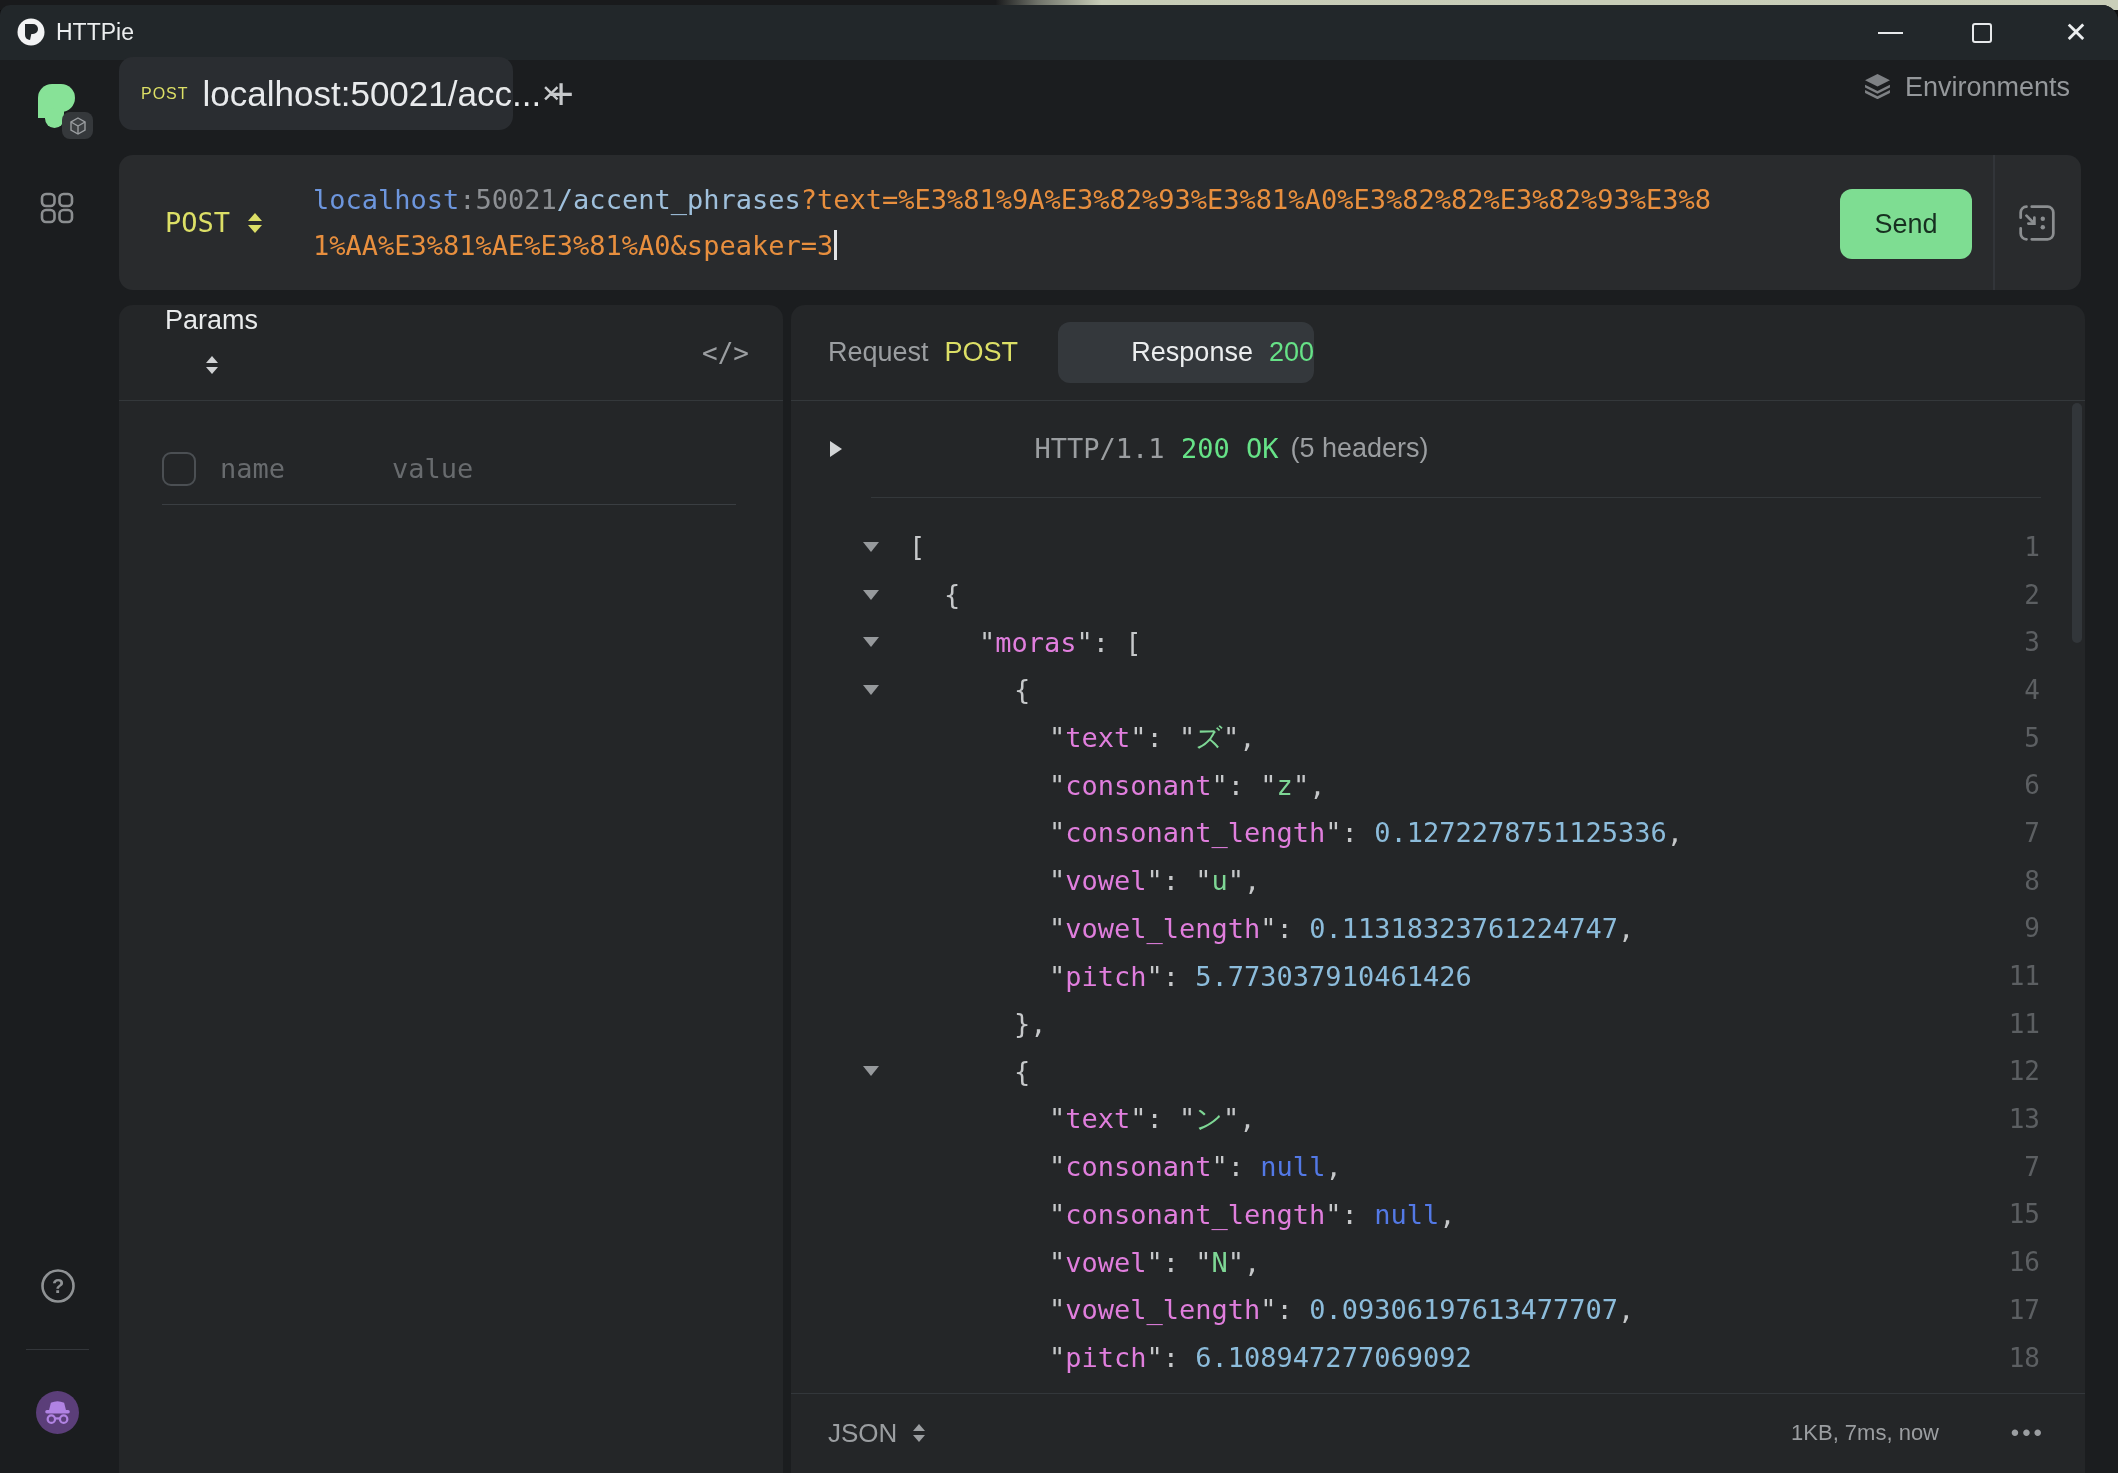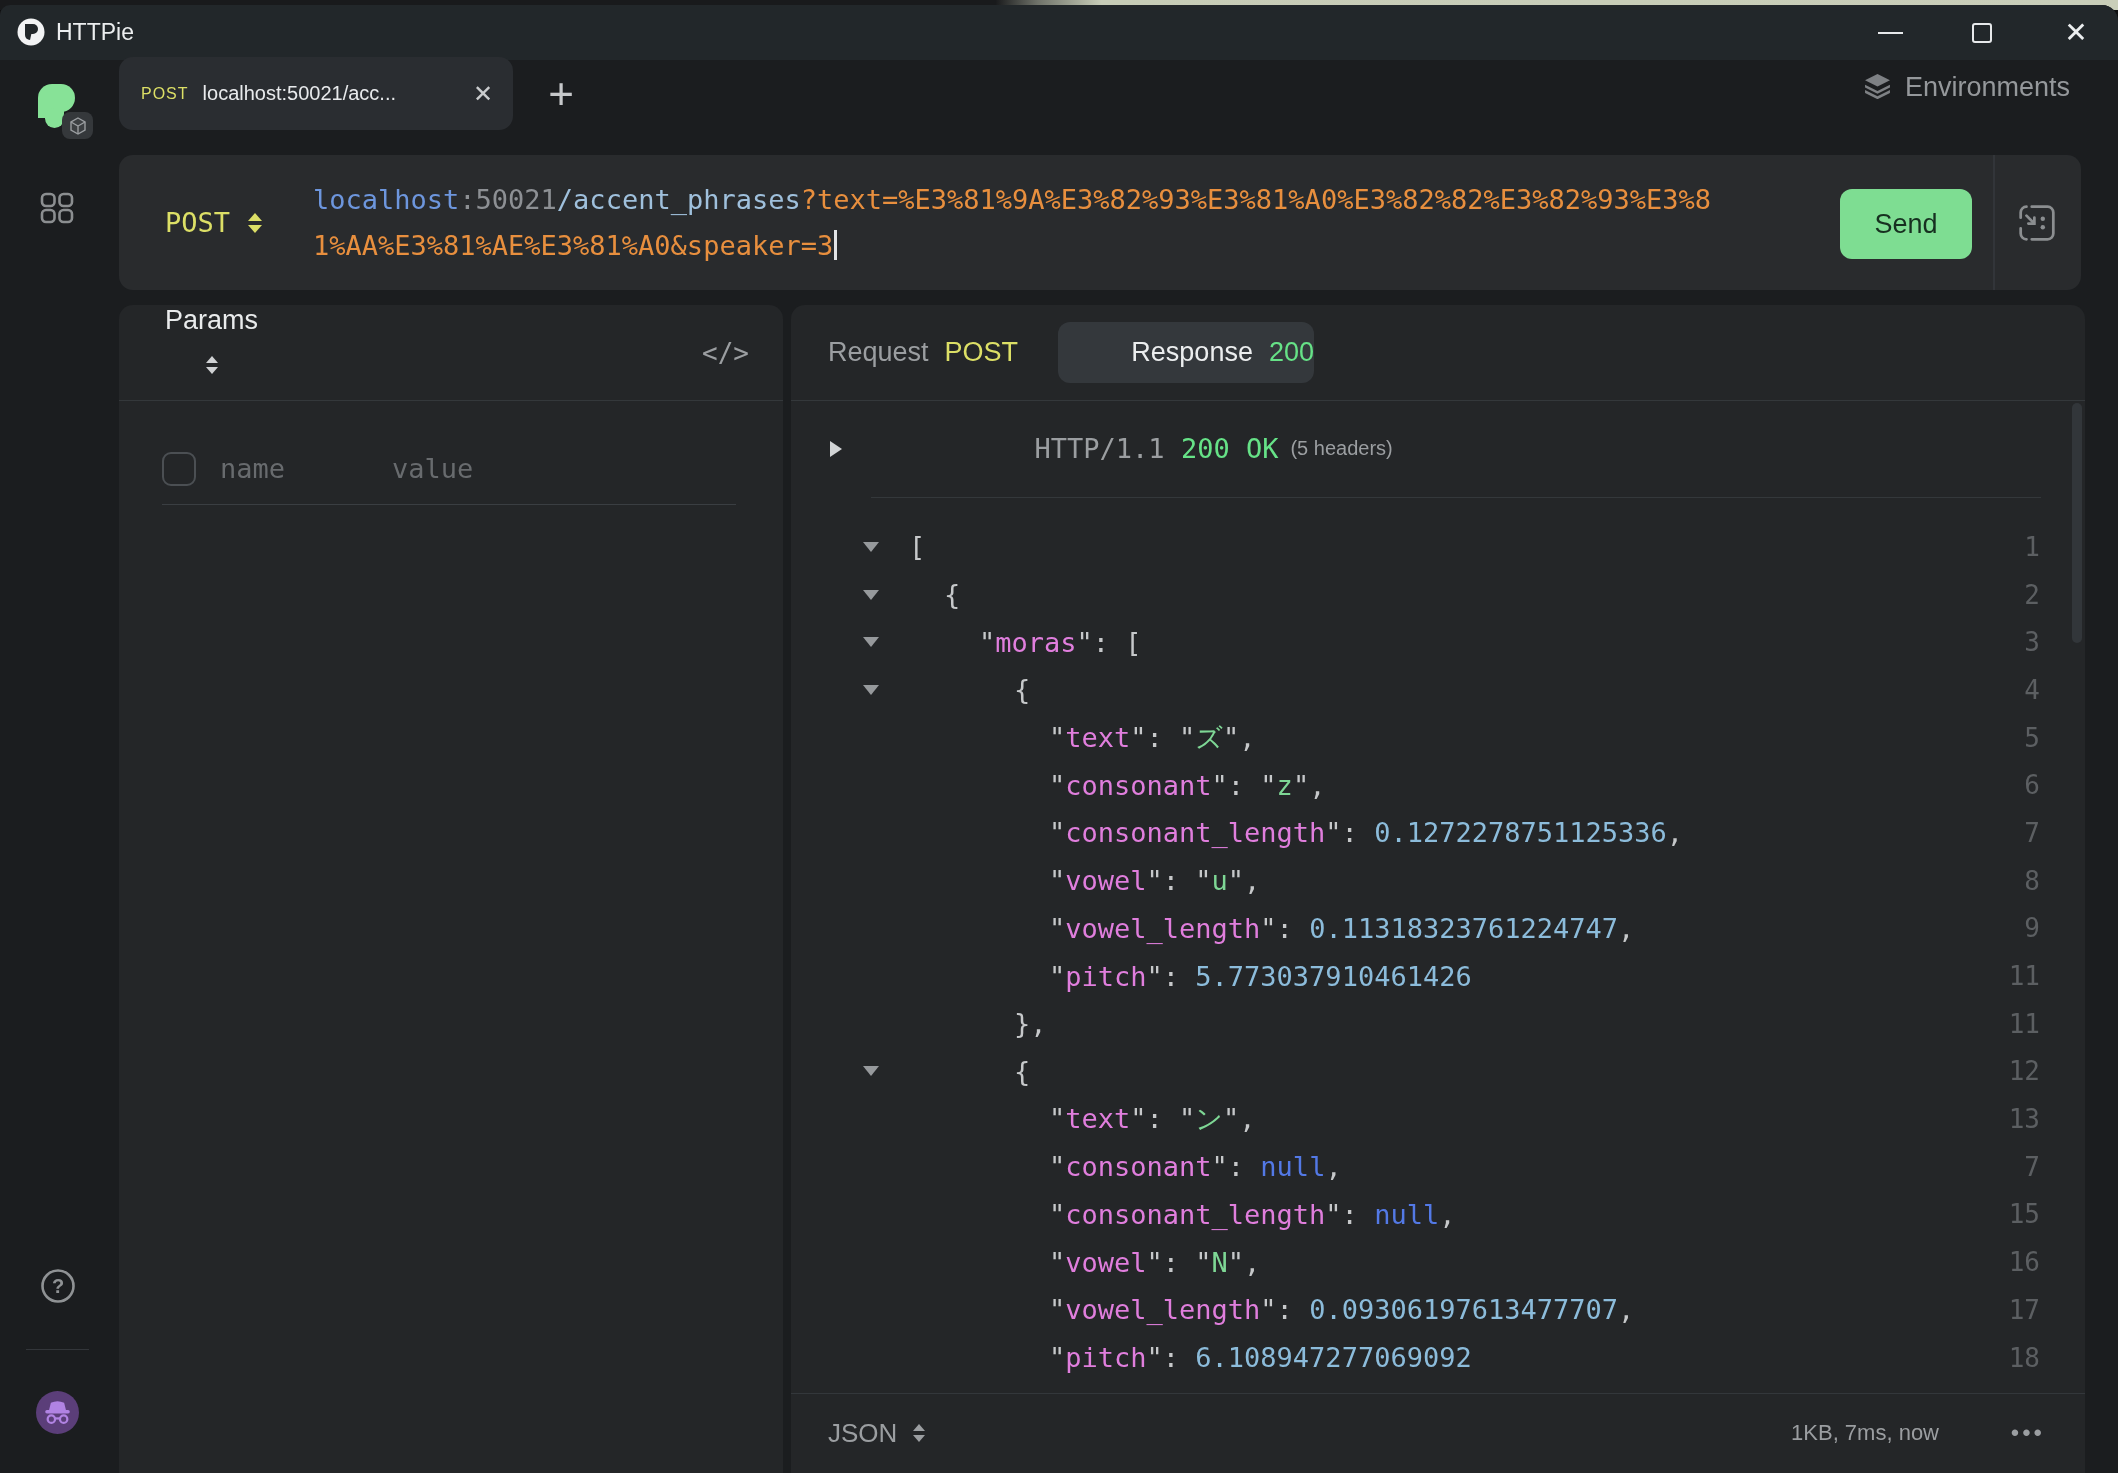--- a/index.html
+++ b/index.html
@@ -27,21 +27,21 @@
   .logo-top{position:absolute;left:0;top:0;width:37px;height:28px;background:#87e297;
             border-radius:14px 14px 14px 2px;}
   .logo-tail{position:absolute;left:0;top:18px;width:16px;height:16px;background:#87e297;}
   .logo-bot{position:absolute;left:7px;top:24px;width:19px;height:20px;background:#87e297;
             border-radius:10px 2px 10px 10px;}
   .logo-badge{position:absolute;left:62px;top:107px;width:31px;height:27px;background:#35383b;
               border-radius:8px;display:flex;align-items:center;justify-content:center;}
   .tab{position:absolute;left:119px;top:52px;width:394px;height:73px;background:#2a2d31;
        border-radius:14px;display:flex;align-items:center;}
   .tab-method{margin-left:22px;color:#dcdf66;font-size:16px;letter-spacing:1px;font-weight:500;}
-  .tab-title{margin-left:14px;color:#e8eaec;font-size:20px;font-weight:400;white-space:nowrap;}
+  .tab-title{margin-left:14px;color:#e8eaec;font-size:35px;font-weight:400;white-space:nowrap;}
   .tab-close{margin-left:auto;margin-right:20px;color:#caccce;font-size:24px;line-height:1;}
   .plus-btn{position:absolute;left:536px;top:52px;width:50px;height:73px;display:flex;
             align-items:center;justify-content:center;color:#c6c8ca;font-size:44px;font-weight:300;}
   .environments{position:absolute;right:48px;top:52px;height:60px;display:flex;align-items:center;gap:14px;}
   .environments .env-label{color:#95989b;font-size:27px;}
 
   
   .urlcard{position:absolute;left:119px;top:150px;width:1962px;height:135px;background:#292b2d;
            border-radius:14px;}
   .method-select{position:absolute;left:46px;top:0;height:135px;display:flex;align-items:center;gap:18px;}
@@ -83,21 +83,21 @@
             border-radius:12px;display:flex;align-items:center;justify-content:flex-end;gap:16px;}
   .resp-label{color:#eceeef;font-size:27px;font-weight:500;}
   .resp-status{color:#66e287;font-size:27px;font-weight:500;}
 
   
   .http-row{position:absolute;left:0;right:0;top:95px;height:97px;display:flex;align-items:center;}
   .tri-right{width:0;height:0;border-top:8px solid transparent;border-bottom:8px solid transparent;
              border-left:12px solid #d2d4d6;margin-left:39px;}
   .http-text{margin-left:30px;font-family:"DejaVu Sans Mono",monospace;font-size:27px;white-space:pre;}
   .http-proto{color:#9b9ea1;} .http-status{color:#66e287;}
-  .http-note{margin-left:12px;font-family:"Liberation Sans",sans-serif;color:#9b9ea1;font-size:20px;}
+  .http-note{margin-left:12px;font-family:"Liberation Sans",sans-serif;color:#9b9ea1;font-size:27px;}
   .http-divider{position:absolute;left:80px;right:44px;top:192px;border-top:1.5px solid #34383b;}
 
   
   .code-area{position:absolute;left:0;right:0;top:192px;padding-top:26px;
              font-family:"DejaVu Sans Mono",monospace;font-size:27px;}
   .cl{position:relative;height:47.7px;display:flex;align-items:center;}
   .tri-down{position:absolute;left:72px;top:50%;margin-top:-5px;width:0;height:0;
             border-left:8px solid transparent;border-right:8px solid transparent;
             border-top:10px solid #96999c;}
   .code-content{white-space:pre;}

